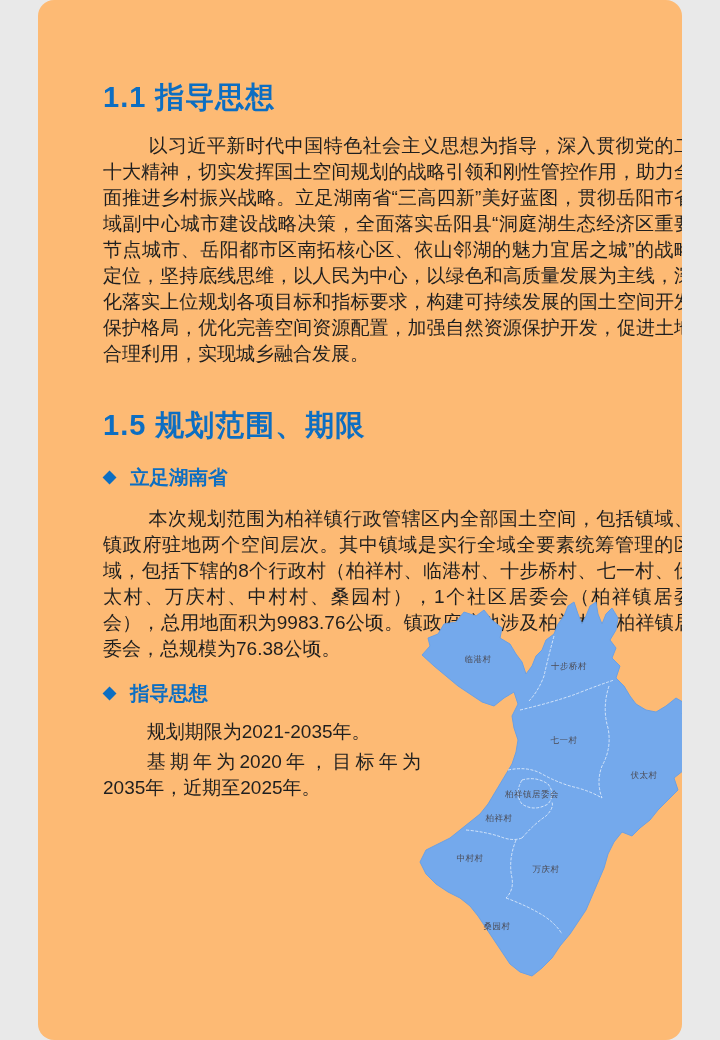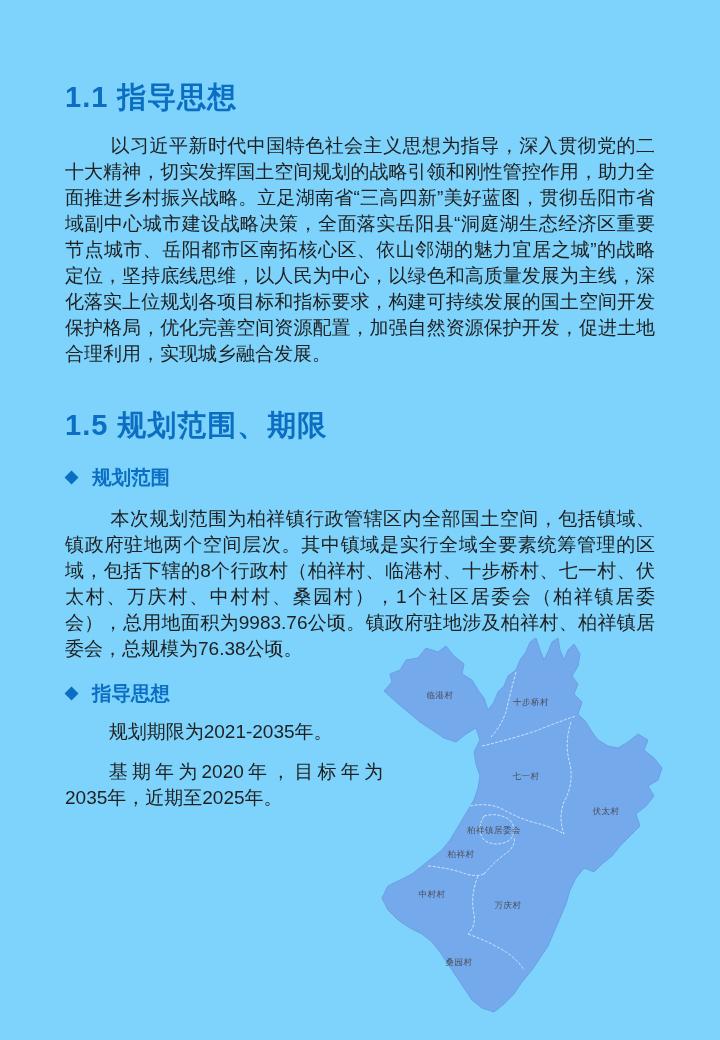--- a/index.html
+++ b/index.html
@@ -1,23 +1,24 @@
 <!DOCTYPE html>
 <html><head>
 <meta charset="utf-8">
 <style>
   html,body { margin:0; padding:0; background:#e9e9e9; }
   .page {
     position: relative;
-    width: 720px;
+    width: 644px;
     height: 1040px;
     margin: 0 auto;
-    background: #7dd3fc;
+    background: #fdba74;
     overflow: hidden;
     font-family: "Liberation Sans", sans-serif;
+    border-radius: 16px;
   }
   .content {
     position: absolute;
     left: 65px;
     top: 0;
     width: 590px;
   }
   .h1 {
     margin: 76px 0 0 0;
     font-size: 29px;
@@ -49,25 +50,25 @@
     margin-right: 14px;
     font-style: normal;
   }
   .period-block {
     width: 318px;
   }
   .period-block .body-par {
     margin-top: 12px;
     text-indent: 2.3em;
   }
-  .period-block .body-par + .body-par { margin-top: 14px; }
+  .period-block .body-par + .body-par { margin-top: 4px; }
   .map-wrap {
     position: absolute;
     left: 366px;
-    top: 634px;
+    top: 598px;
     width: 300px;
     height: 400px;
   }
   .map-wrap svg { display:block; width:100%; height:100%; }
   .map-label {
     font-family: "Liberation Sans", sans-serif;
     font-size: 8.5px;
     letter-spacing: 0.5px;
     fill: #4b4b55;
   }
@@ -78,21 +79,21 @@
 <div class="page">
   <div class="content">
 
     <h1 class="h1">1.1 指导思想</h1>
     <p class="body-par">以习近平新时代中国特色社会主义思想为指导，深入贯彻党的二十大精神，切实发挥国土空间规划的战略引领和刚性管控作用，助力全面推进乡村振兴战略。立足湖南省“三高四新”美好蓝图，贯彻岳阳市省域副中心城市建设战略决策，全面落实岳阳县“洞庭湖生态经济区重要节点城市、岳阳都市区南拓核心区、依山邻湖的魅力宜居之城”的战略定位，坚持底线思维，以人民为中心，以绿色和高质量发展为主线，深化落实上位规划各项目标和指标要求，构建可持续发展的国土空间开发保护格局，优化完善空间资源配置，加强自然资源保护开发，促进土地合理利用，实现城乡融合发展。</p>
 
     <h1 class="h1 second">1.5 规划范围、期限</h1>
 
     <div class="sub-head">
       <span class="diamond">◆</span>
-      <span>规划范围</span>
+      <span>立足湖南省</span>
     </div>
     <p class="body-par">本次规划范围为柏祥镇行政管辖区内全部国土空间，包括镇域、镇政府驻地两个空间层次。其中镇域是实行全域全要素统筹管理的区域，包括下辖的8个行政村（柏祥村、临港村、十步桥村、七一村、伏太村、万庆村、中村村、桑园村），1个社区居委会（柏祥镇居委会），总用地面积为9983.76公顷。镇政府驻地涉及柏祥村、柏祥镇居委会，总规模为76.38公顷。</p>
 
     <div class="period-block">
       <div class="sub-head">
         <span class="diamond">◆</span>
         <span>指导思想</span>
       </div>
       <p class="body-par">规划期限为2021-2035年。</p>
       <p class="body-par">基期年为2020年，目标年为2035年，近期至2025年。</p>

